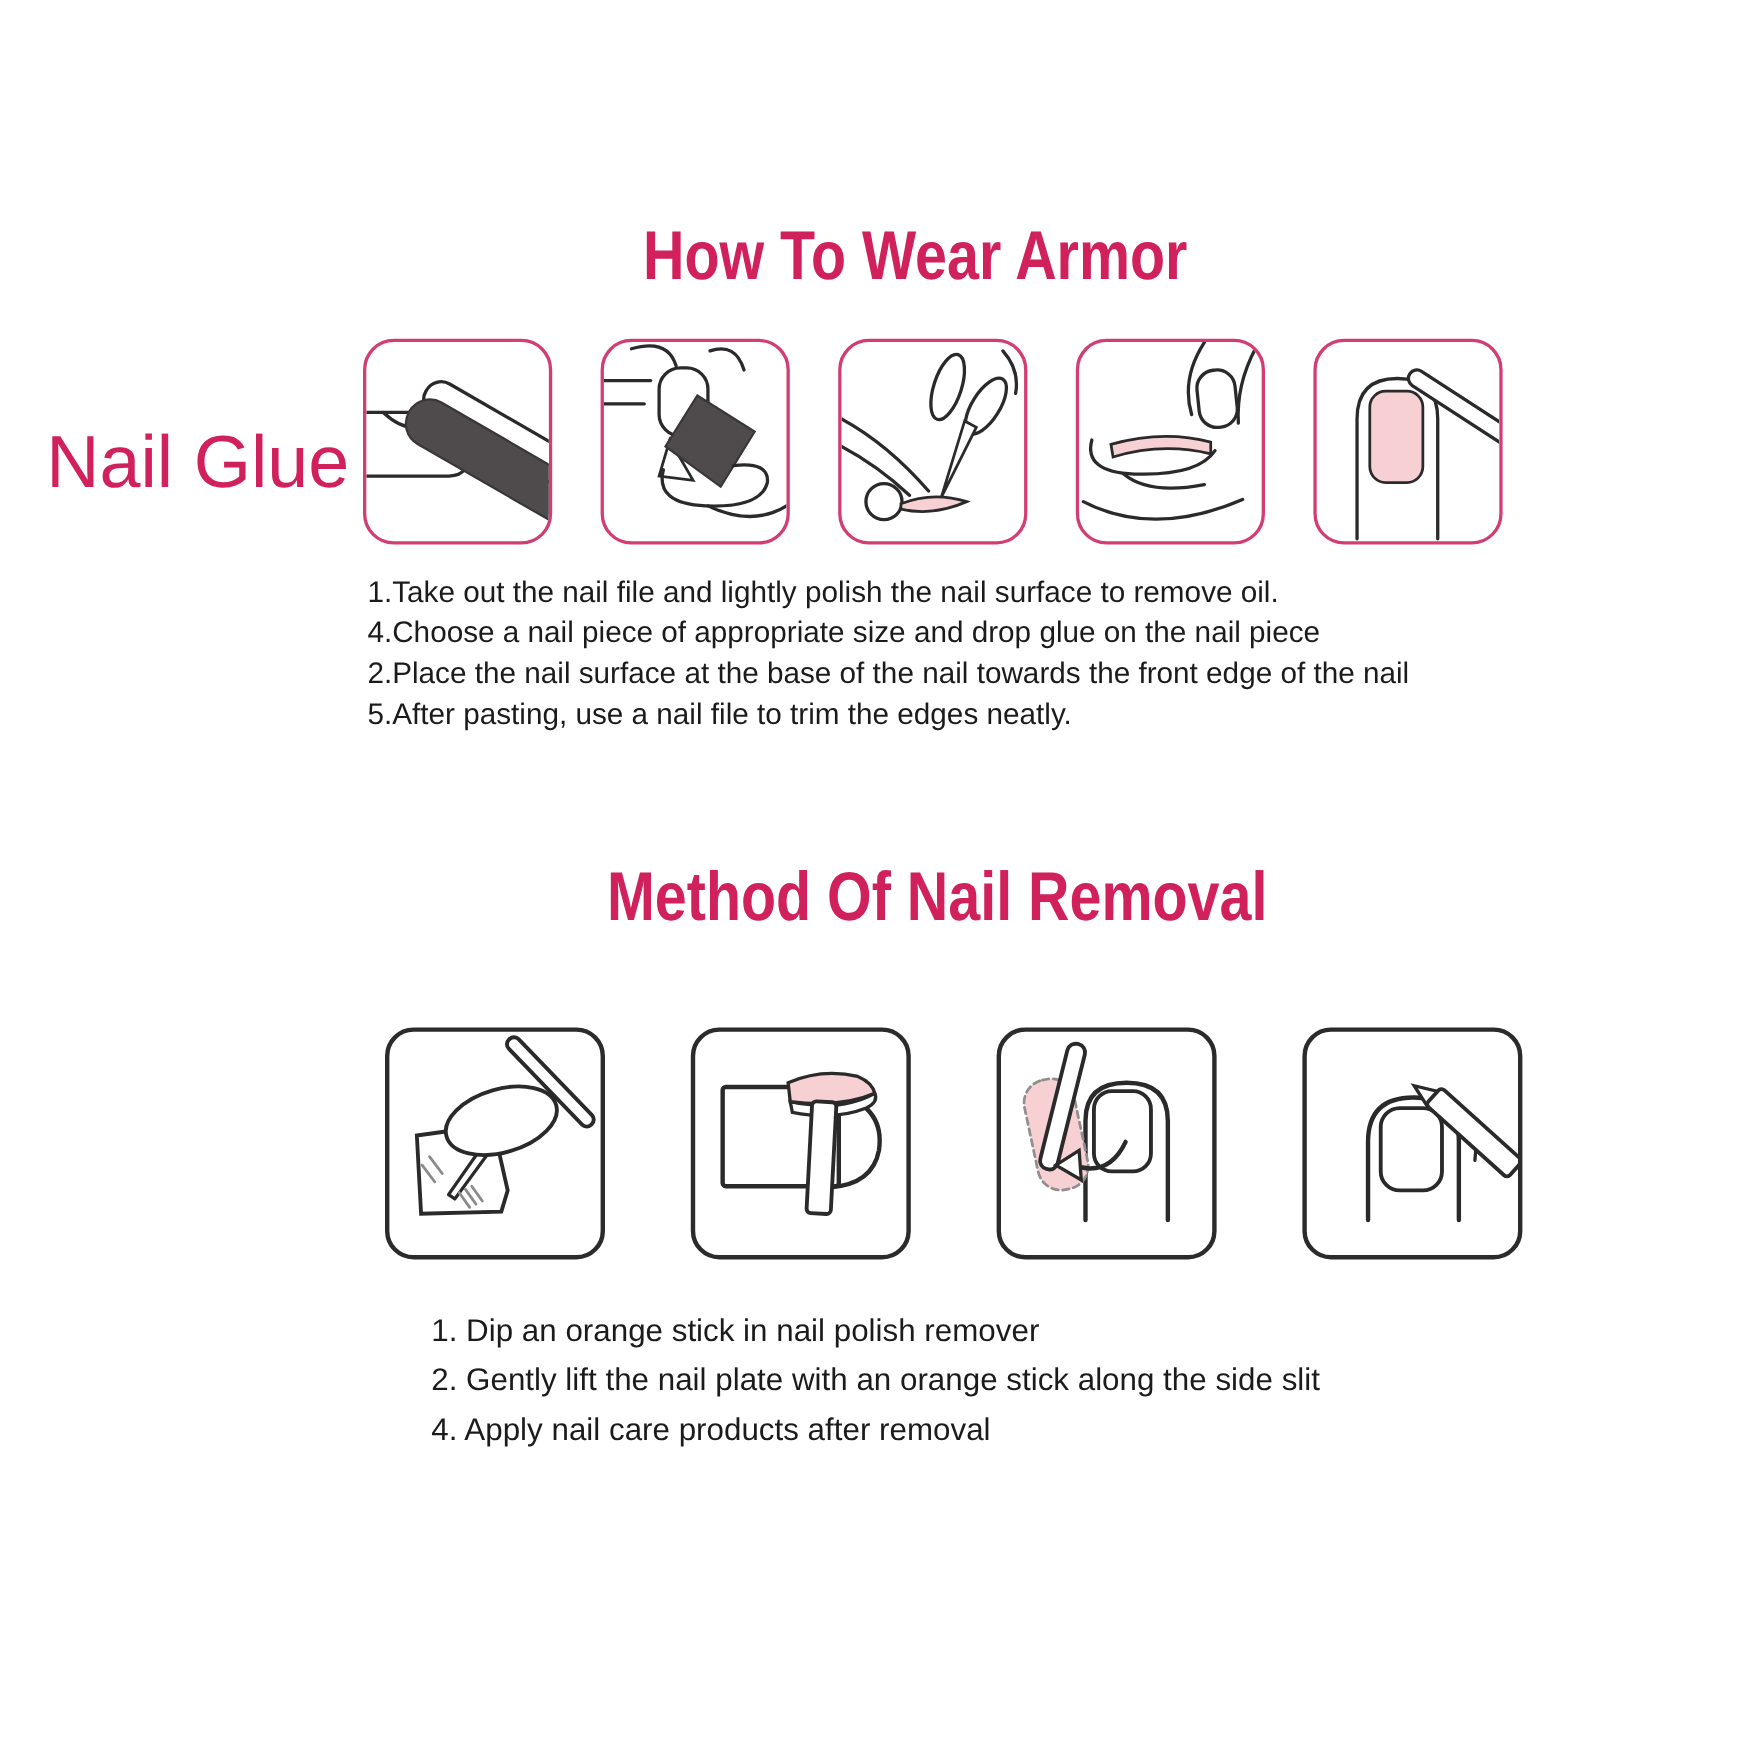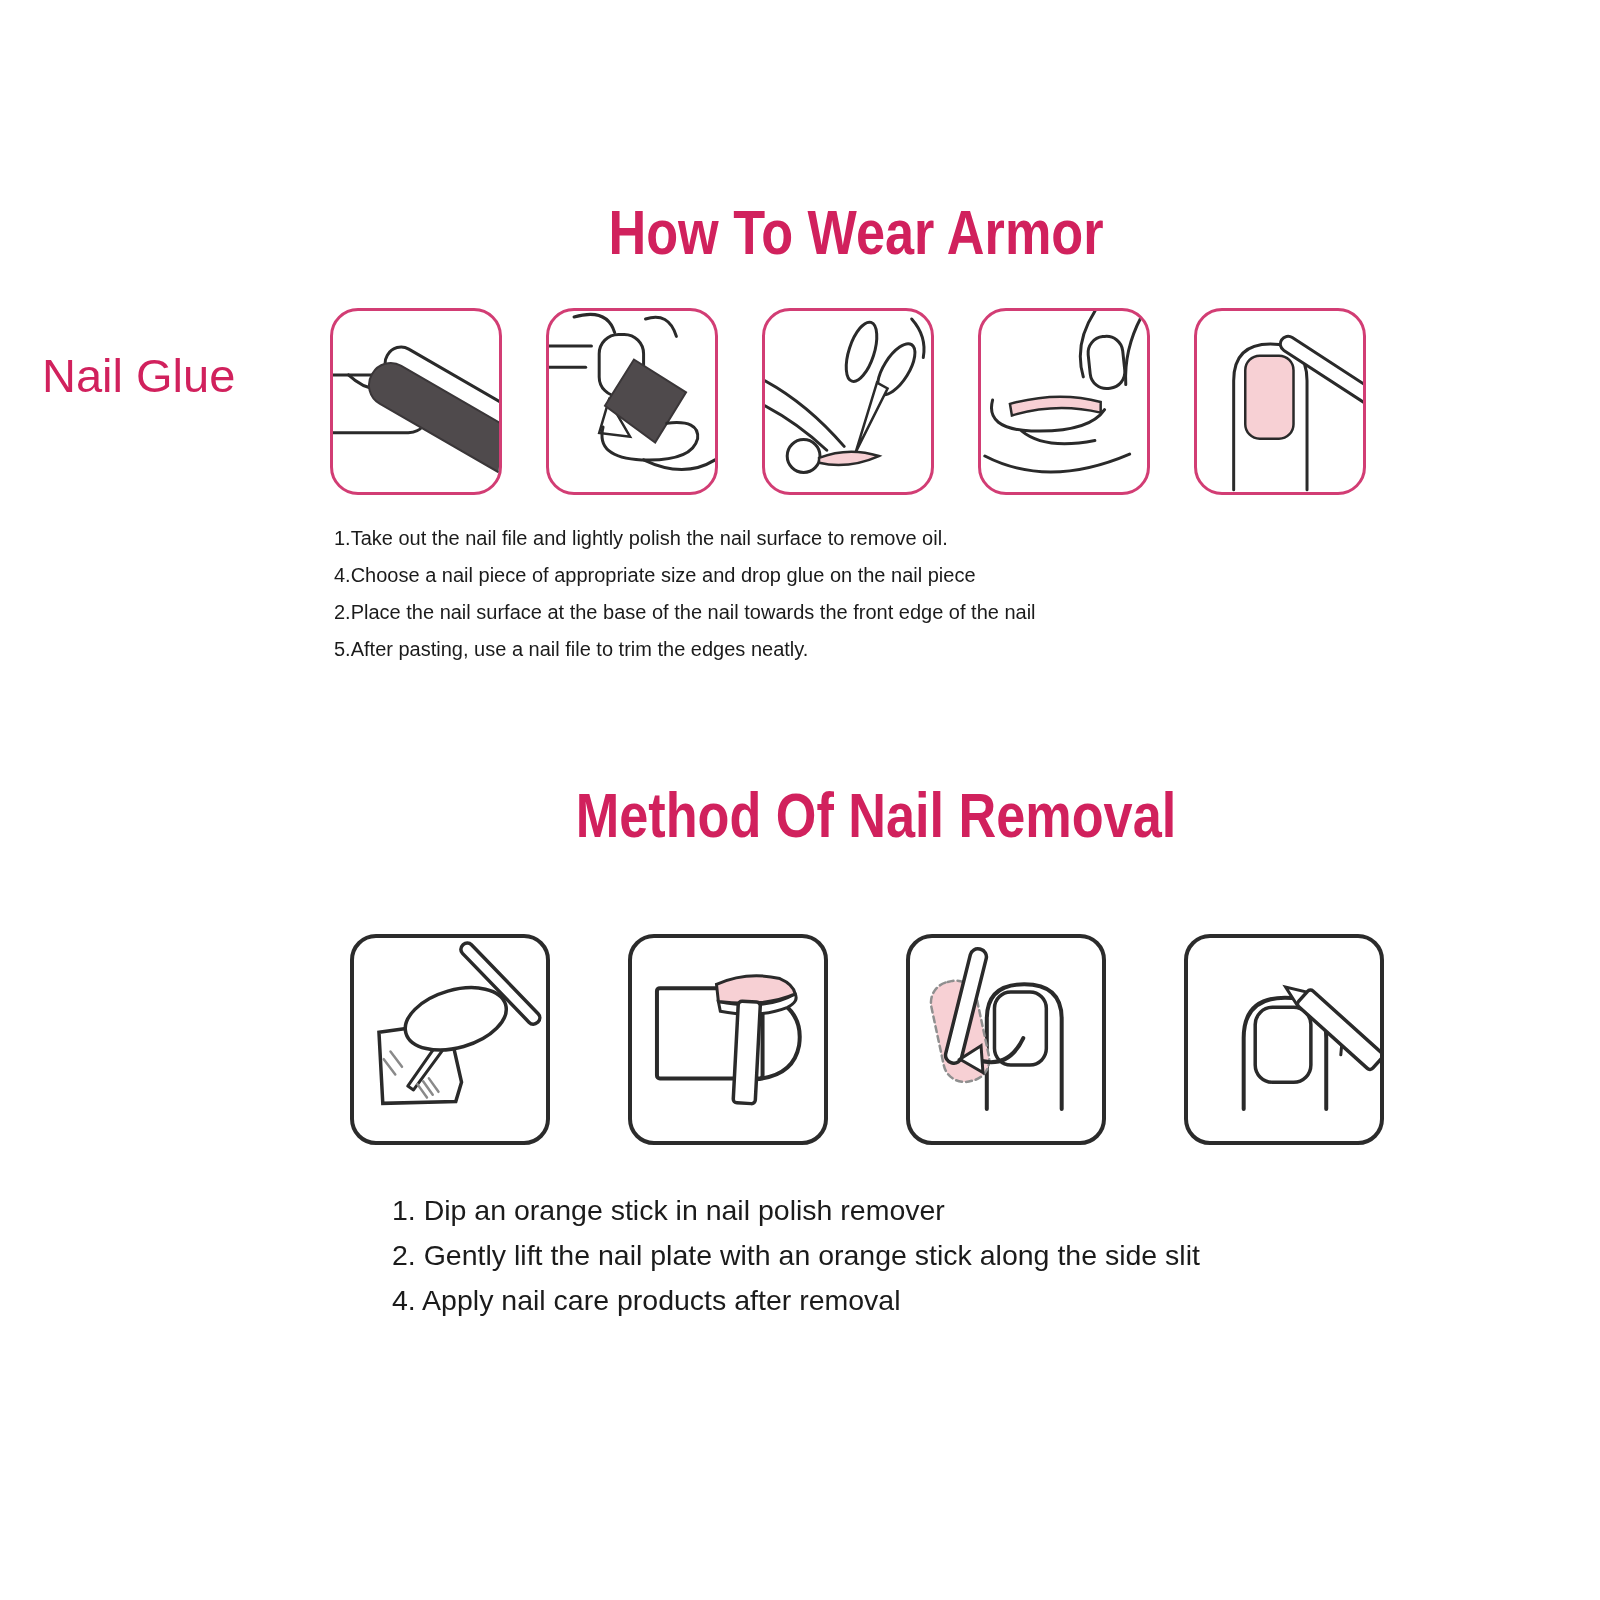--- a/index.html
+++ b/index.html
@@ -8,54 +8,53 @@
     position:relative;
     background:#ffffff;
     font-family:"Liberation Sans", sans-serif;
     overflow:hidden;
   }
   .heading {
     position:absolute;
     transform:translateX(-50%);
     white-space:nowrap;
     color:var(--heading-pink,#d1215d);
-    margin-left:24px;
   }
   .heading > span {
     display:inline-block;
     font-weight:bold;
     font-size:58px;
     transform:scale(0.9,1.08);
     transform-origin:center top;
     letter-spacing:0px;
   }
   #heading-wear { left:832px; top:196px; }
   #heading-removal { left:852px; top:779px; }
   #nail-glue-label {
-    position:absolute; left:42px; top:348px;
-    font-size:47px; color:var(--heading-pink,#d1215d);
+    position:absolute; left:42px; top:382px;
+    font-size:67px; color:var(--heading-pink,#d1215d);
     white-space:nowrap;
     text-align:center;
   }
   .box-row { position:absolute; display:flex; }
   #wear-row { left:330px; top:308px; gap:44px; }
   #removal-row { left:350px; top:934px; gap:78px; }
   .wear-box {
     width:172px; height:187px;
     border:3px solid var(--border-pink,#d23d74);
     border-radius:28px; background:#fff; overflow:hidden;
   }
   .removal-box {
     width:200px; height:211px;
     border:4px solid var(--border-dark,#2b2b2b);
     border-radius:26px; background:#fff; overflow:hidden;
   }
   .wear-box svg, .removal-box svg { width:100%; height:100%; display:block; }
   .steps { position:absolute; color:var(--body-text,#1b1b1b); }
-  #wear-steps { left:334px; top:520px; font-size:20px; }
+  #wear-steps { left:334px; top:520px; font-size:27px; }
   #wear-steps .step { height:37px; line-height:37px; white-space:nowrap; }
   #removal-steps { left:372px; top:1188px; font-size:28.5px;margin-left:20px; }
   #removal-steps .step { height:45px; line-height:45px; white-space:nowrap; }
   svg path, svg rect, svg ellipse, svg circle, svg polygon, svg line {
     vector-effect:non-scaling-stroke;
   }
 </style>
 </head>
 <body>
 

